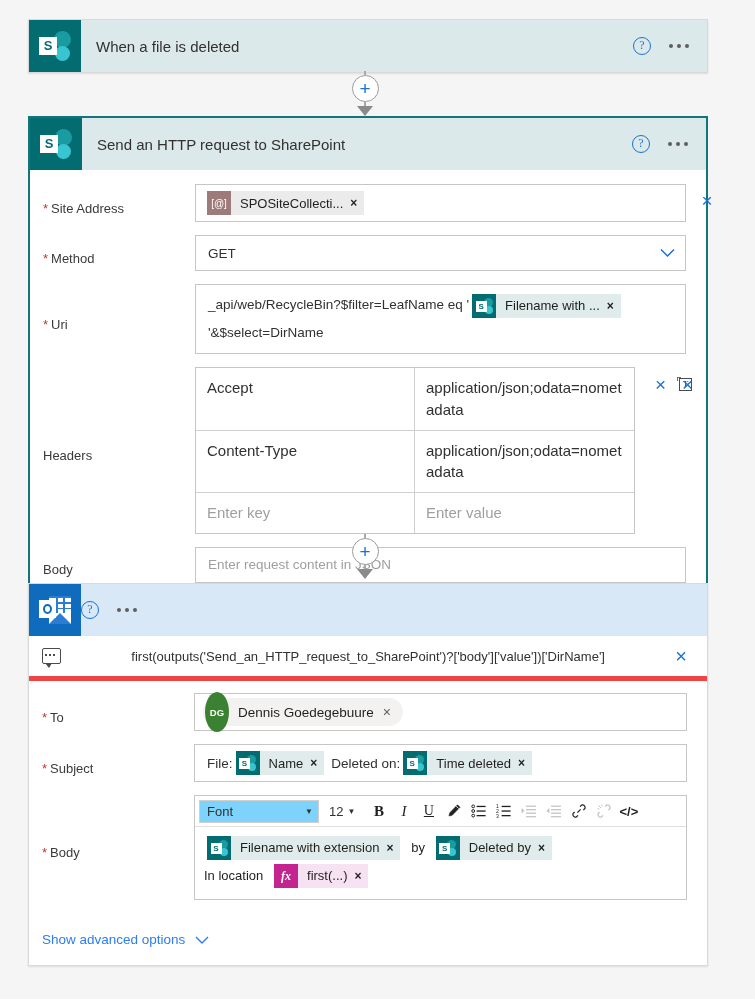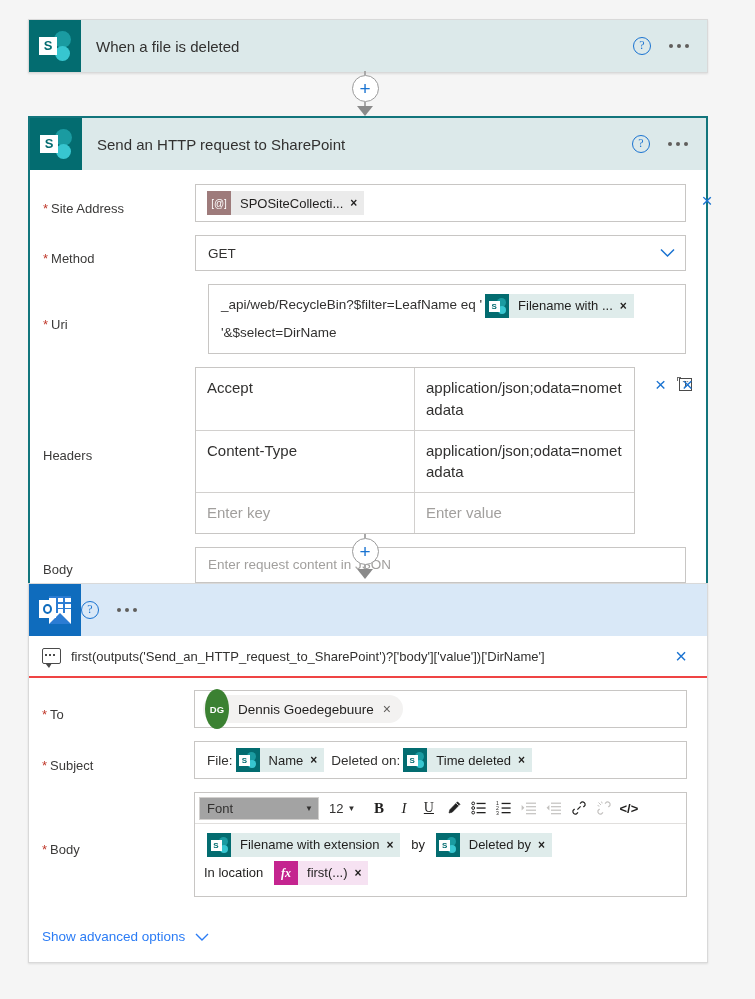--- a/index.html
+++ b/index.html
@@ -185,22 +185,23 @@
   .connector .arrowhead {
     width: 0; height: 0;
     border-left: 8px solid transparent; border-right: 8px solid transparent;
     border-top: 10px solid #8a8a8a;
   }
 
   
   .exprbar {
     display: flex; align-items: center; gap: 10px;
     padding: 10px 20px 10px 13px;
-    border-bottom: 2px solid #ef4444;
+    border-bottom: 5px solid #ef4444;
     position: relative;
+    text-align: center;
   }
   .expr-ico { width: 19px; height: 16px; position: relative; flex: 0 0 19px; }
   .expr-ico .bub { position: absolute; inset: 0; border: 1.5px solid #4a4a4a; border-radius: 2px; }
   .expr-ico .tail { position: absolute; left: 3px; bottom: -4px; width: 0; height: 0;
                     border-left: 4px solid transparent; border-right: 3px solid transparent;
                     border-top: 5px solid #4a4a4a; }
   .expr-ico .dots { position: absolute; left: 3px; top: 6px; display: flex; gap: 2px; }
   .expr-ico .dots i { width: 2px; height: 2px; background: #4a4a4a; display: block; }
   .expr-text { flex: 1 1 auto; font-size: 13px; color: #323130; white-space: nowrap; overflow: hidden; }
   .expr-x { color: #1a73d1; font-size: 20px; font-weight: 300; cursor: pointer; line-height: 1; }
@@ -222,21 +223,21 @@
   .person-pill .px { color: #605e5c; font-size: 14px; cursor: pointer; font-weight: 300; }
 
   
   .rte { border: 1px solid #c8c6c4; }
   .rte-toolbar {
     display: flex; align-items: center;
     height: 31px; border-bottom: 1px solid #e1dfdd;
     padding: 0 4px;
   }
   .fontsel {
-    width: 120px; height: 23px; border: 1px solid #d2d0ce; background: #a3a3a3;
+    width: 120px; height: 23px; border: 1px solid #d2d0ce; background: #7dd3fc;
     display: flex; align-items: center; justify-content: space-between;
     padding: 0 5px 0 7px; font-size: 13px; color: #323130; cursor: pointer; margin-right: 8px;
   }
   .sizesel {
     display: flex; align-items: center; gap: 4px;
     font-size: 13px; color: #323130; cursor: pointer; margin-right: 9px; padding: 0 2px;
   }
   .caret { font-size: 8px; color: #323130; }
   .tb { width: 23px; height: 23px; display: flex; align-items: center; justify-content: center;
         cursor: pointer; font-size: 13.5px; color: #201f1e; margin: 0 1px; }
@@ -335,21 +336,21 @@
                   <path d="M1 1 L7.5 7.5 L14 1" stroke="#1a73d1" stroke-width="1.5" fill="none"></path>
                 </svg>
             </span>
           </div>
         </div>
       </div>
 
       <div class="row">
         <div class="lbl req">Uri</div>
         <div class="field">
-          <div class="inputbox tall" style="line-height:26px;margin-left:13px;">
+          <div class="inputbox tall" style="line-height:26px;">
             <span class="plaintext" style="padding-left:4px;">_api/web/RecycleBin?$filter=LeafName eq '</span>
             <span class="token">
               <span class="tk-ico sp">
                 <span class="splogo">
                     <span class="c1"></span>
                     <span class="c2"></span>
                     <span class="sq">S</span>
                   </span>
               </span>
               <span class="tk-lbl">Filename with ...</span>

